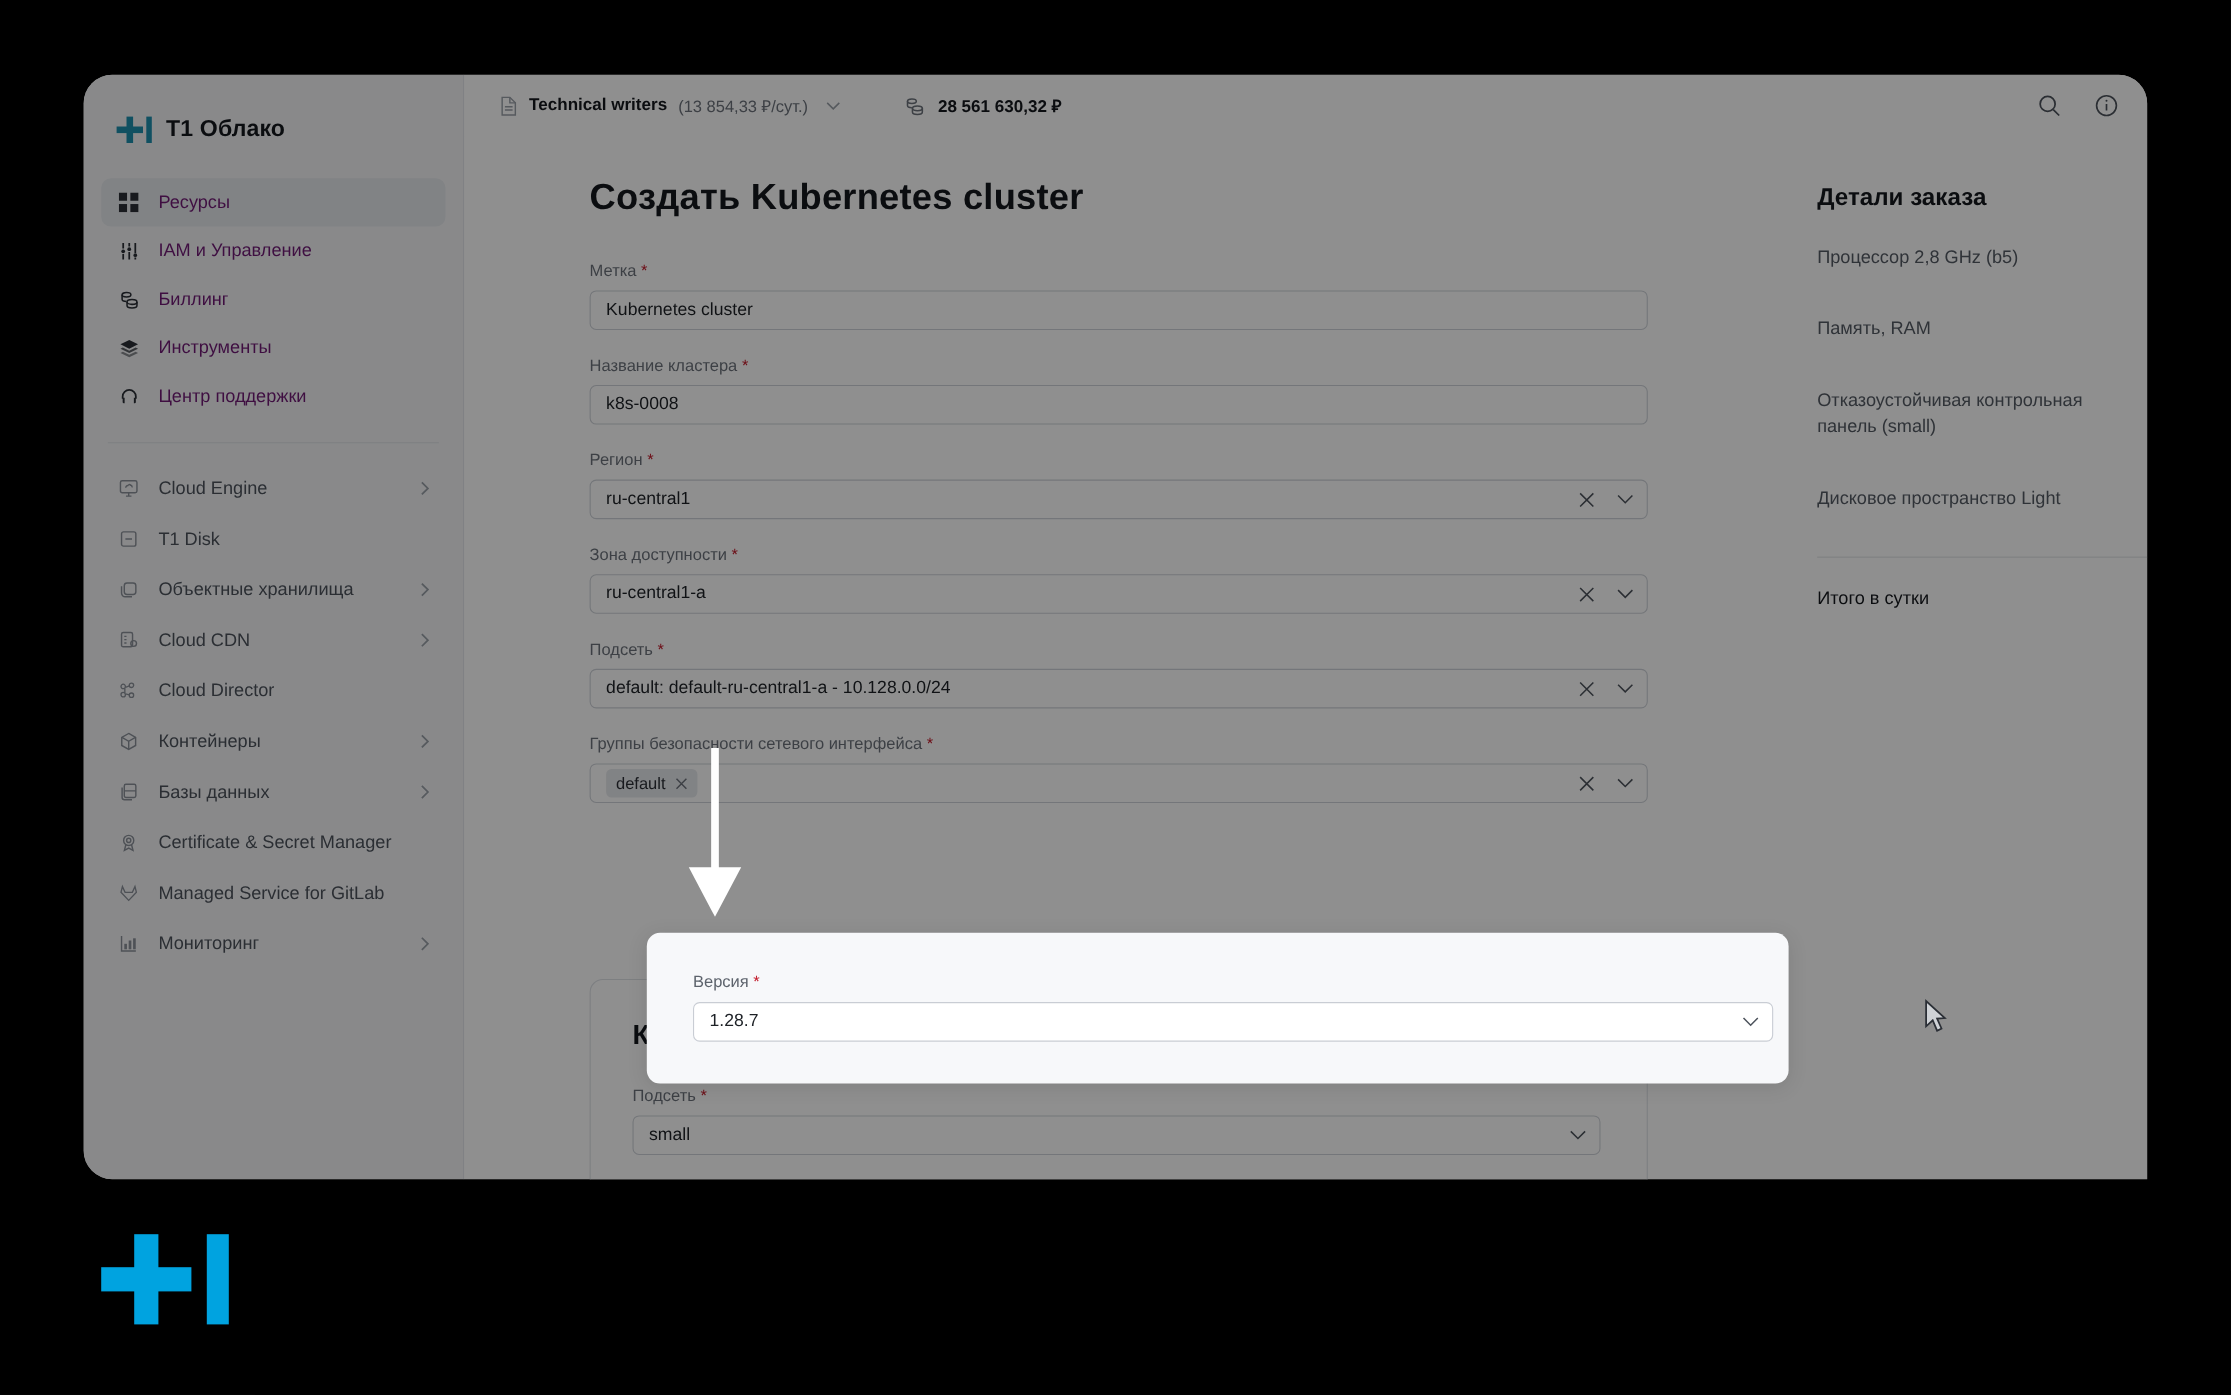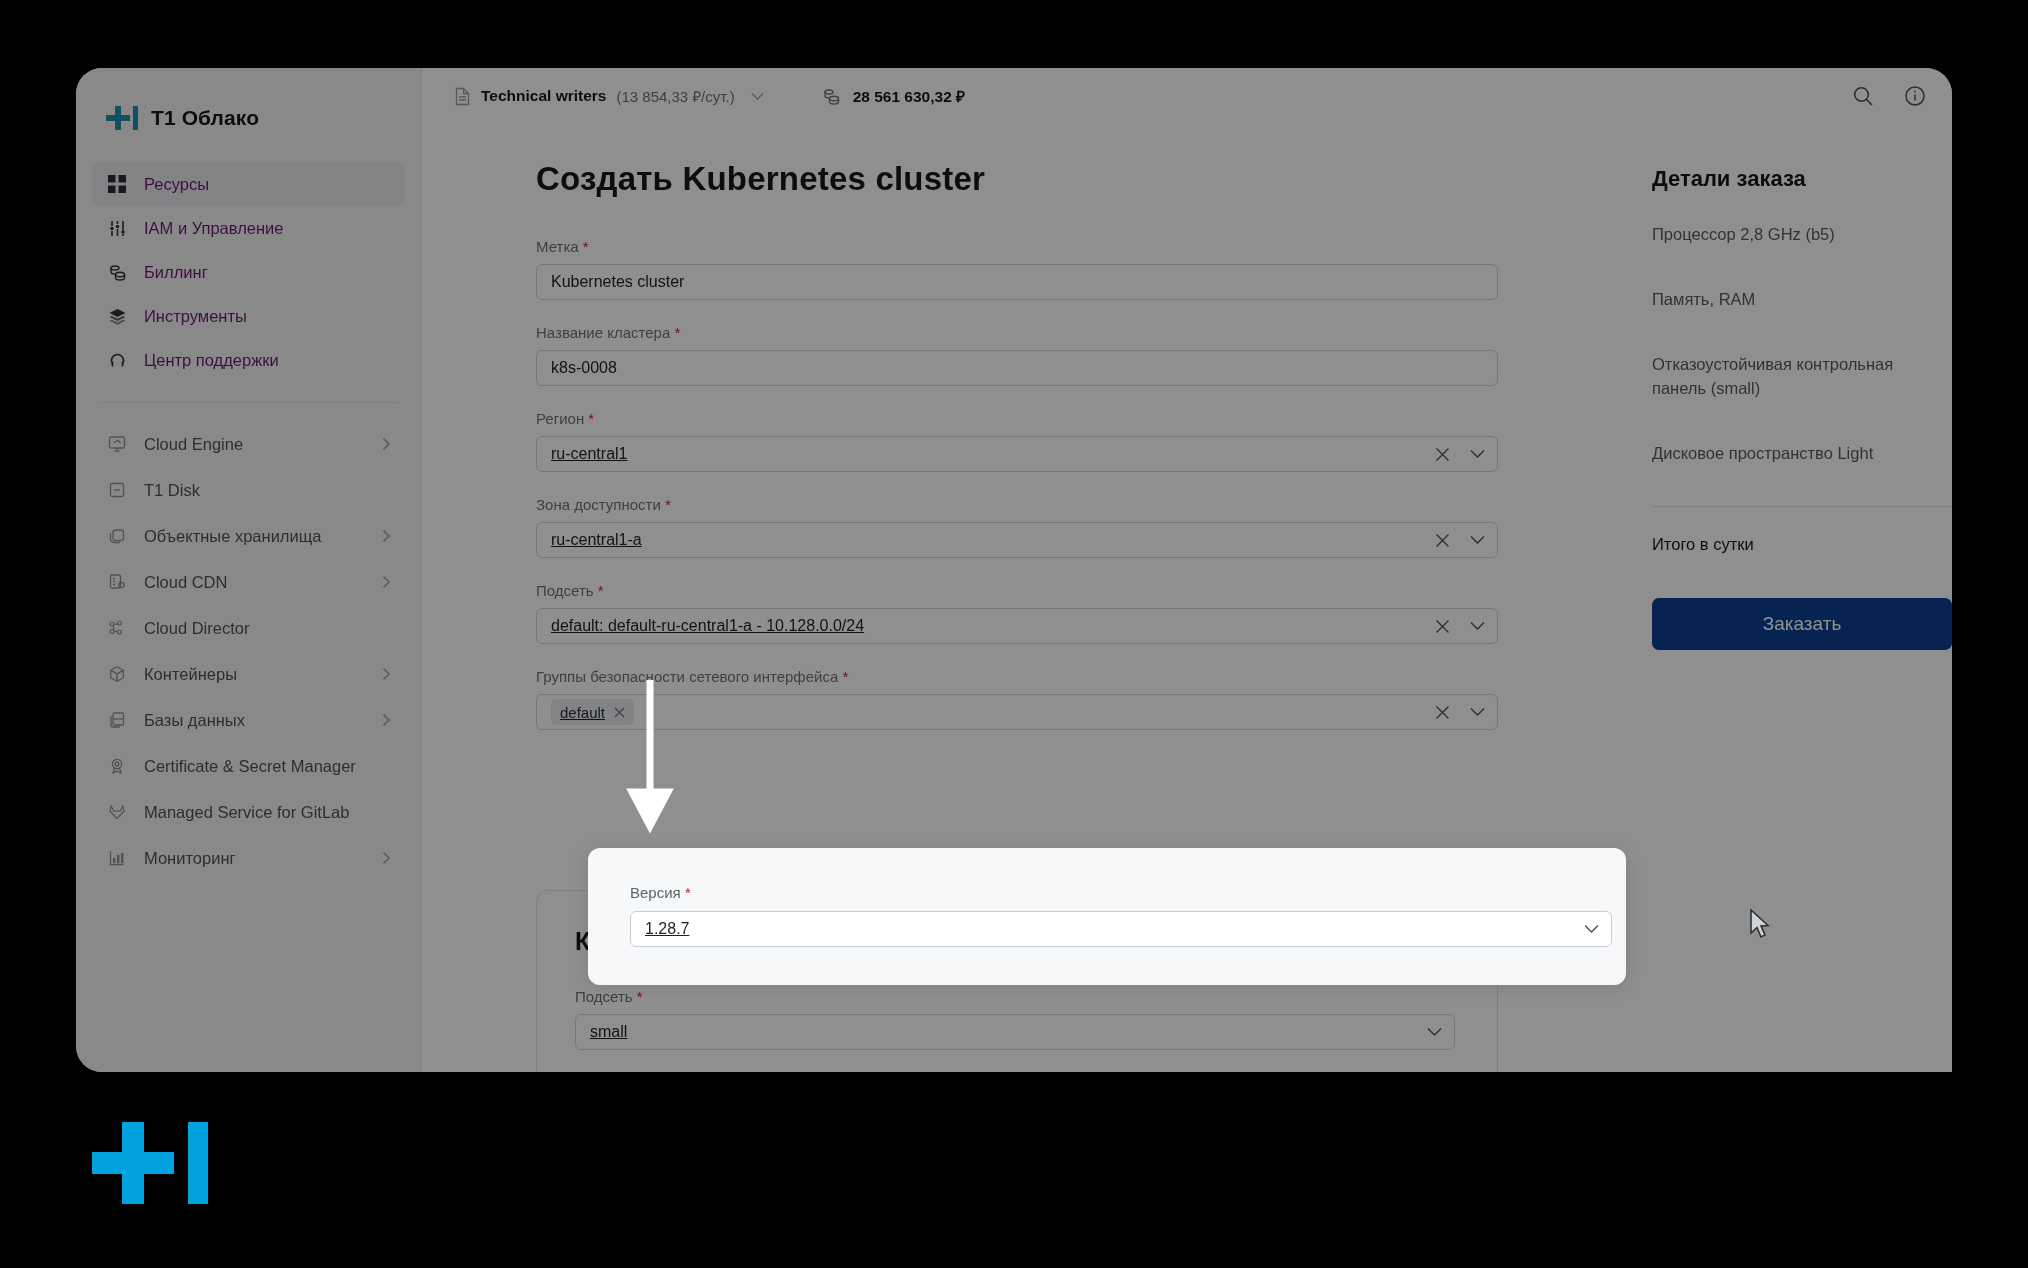--- a/index.html
+++ b/index.html
@@ -66,21 +66,21 @@
   .page-title { font-size:33px; font-weight:bold; color:#15181d; letter-spacing:.2px; margin-bottom:40px; }
 
   .field { margin-bottom:24px; }
   .field-label { font-size:15px; color:#6d737c; margin-bottom:9px; }
   .req { color:#c42030; }
   .ctl {
     position:relative; height:36px; border:1px solid #cfd3d9; border-radius:6px;
     background:#fff; display:flex; align-items:center; padding:0 14px;
     font-size:16px; color:#1d2126; width:962px;
   }
-  .ctl.select { padding-right:44px;text-decoration:underline; }
+  .ctl.select { padding-right:44px; }
   .ctl-actions { position:absolute; right:12px; top:0; height:100%; display:flex; align-items:center; gap:20px; color:#4d535c; }
   .ctl-actions .ico { display:flex; cursor:pointer; }
   .chip {
     display:inline-flex; align-items:center; gap:9px;
     background:#e7e9ed; border-radius:5px; height:26px; padding:0 9px;
     font-size:15px; color:#2b2f36;
   }
   .chip .x { color:#6d737c; display:flex; cursor:pointer; }
 
   
@@ -545,21 +545,20 @@
     </div>
 
     <div id="order-col">
       <div class="order-title">Детали заказа</div>
       <div class="order-row">Процессор 2,8 GHz (b5)</div>
       <div class="order-row">Память, RAM</div>
       <div class="order-row">Отказоустойчивая контрольная панель (small)</div>
       <div class="order-row">Дисковое пространство Light</div>
       <div class="order-sep"></div>
       <div class="order-total">Итого в сутки</div>
-      <button class="order-btn">Заказать</button>
     </div>
   </div>
 </div>
 
 <div id="dim"></div>
 
 <div id="spotlight" style="position:absolute; left:588px; top:848px; width:1038px; z-index:45;">
   <div class="field">
     <div class="field-label">
       <span>Версия</span>

